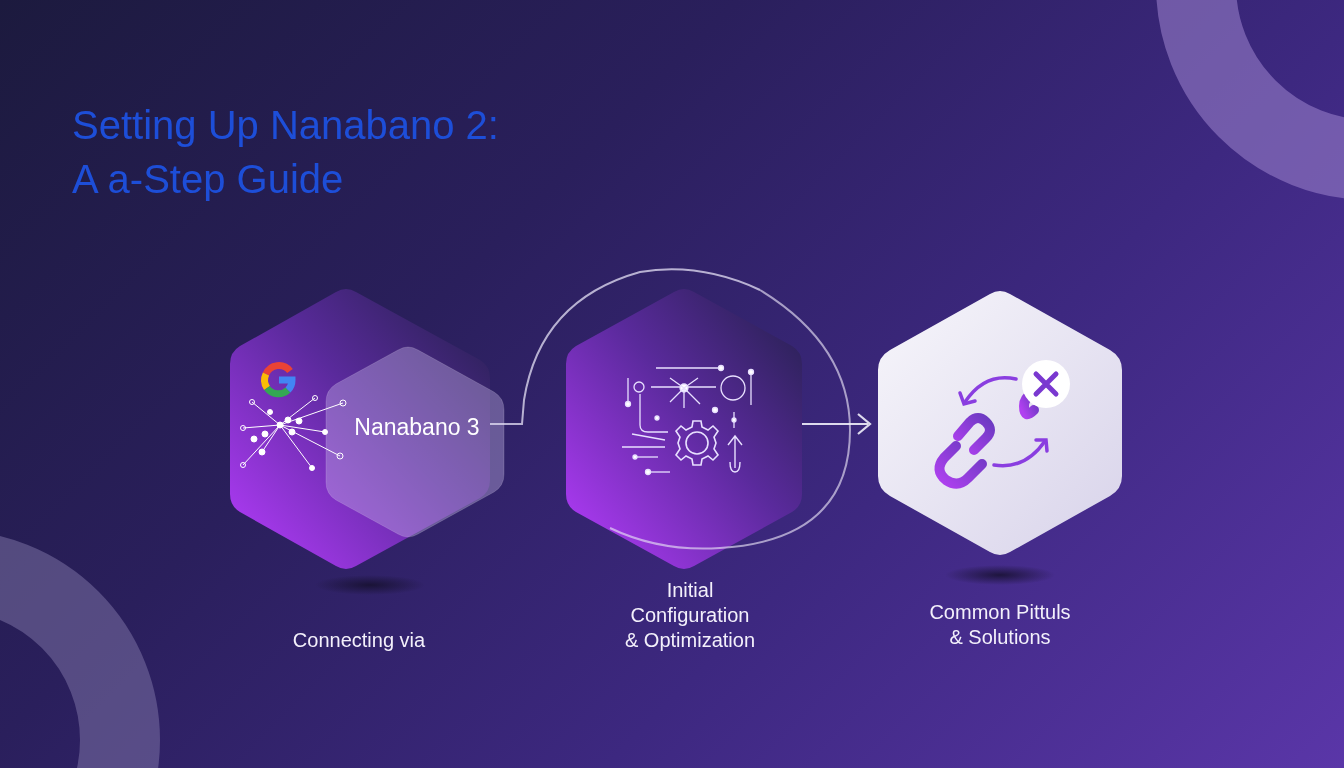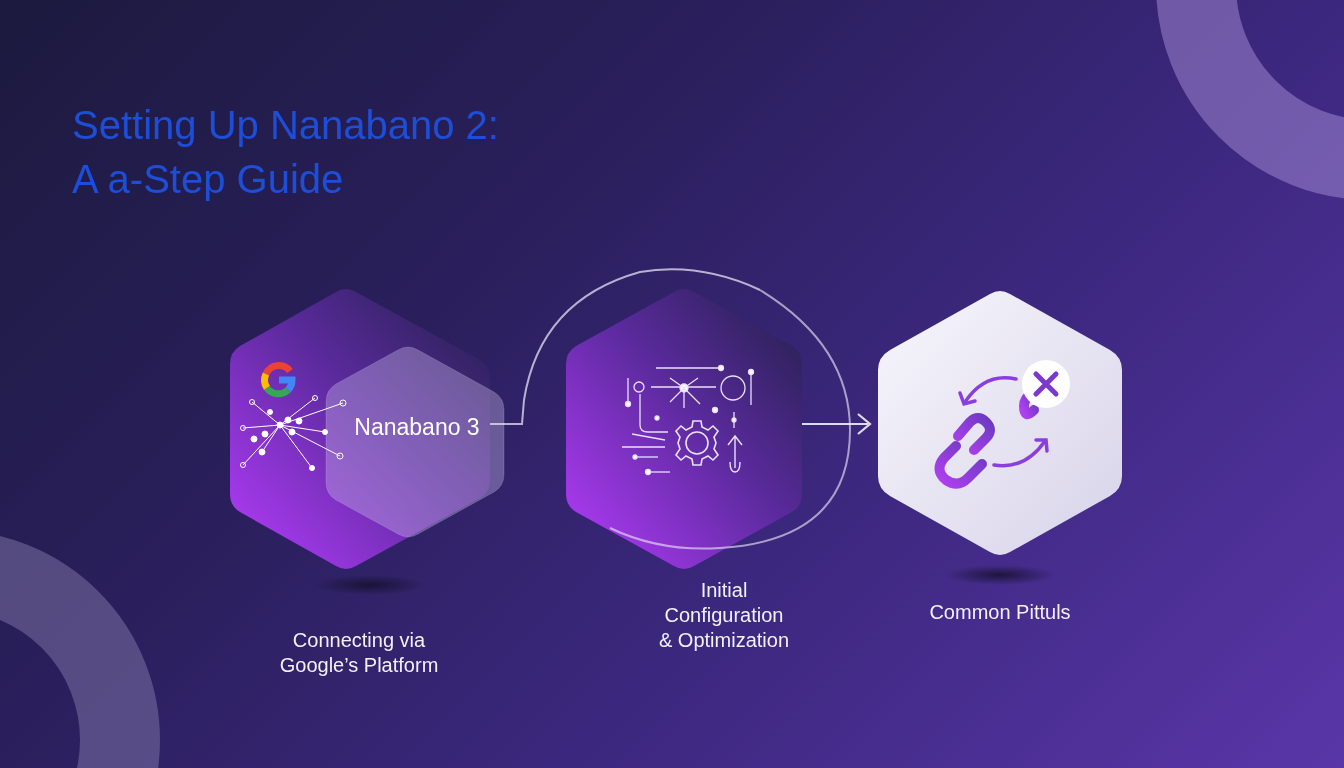--- a/index.html
+++ b/index.html
@@ -149,22 +149,22 @@
       <circle cx="1046" cy="384" r="24" fill="#ffffff"></circle>
       <path d="M1036 374 L1056 394 M1056 374 L1036 394" stroke="#7a38d0" stroke-width="5" stroke-linecap="round"></path>
     </g>
   </g>
 </svg>
 
 <div class="nb">Nanabano 3</div>
 
 <div class="label" style="left:239px;top:628px;">
   <div>Connecting via</div>
-  <div>Google’s Platform</div>
 </div>
-<div class="label" style="left:604px;top:578px;">
+<div class="label" style="left:570px;top:578px;">
   <div>Initial</div>
   <div>Configuration</div>
   <div>&amp; Optimization</div>
 </div>
 <div class="label" style="left:880px;top:600px;">
   <div>Common Pittuls</div>
+  <div>&amp; Solutions</div>
 </div>
 
 </body></html>

